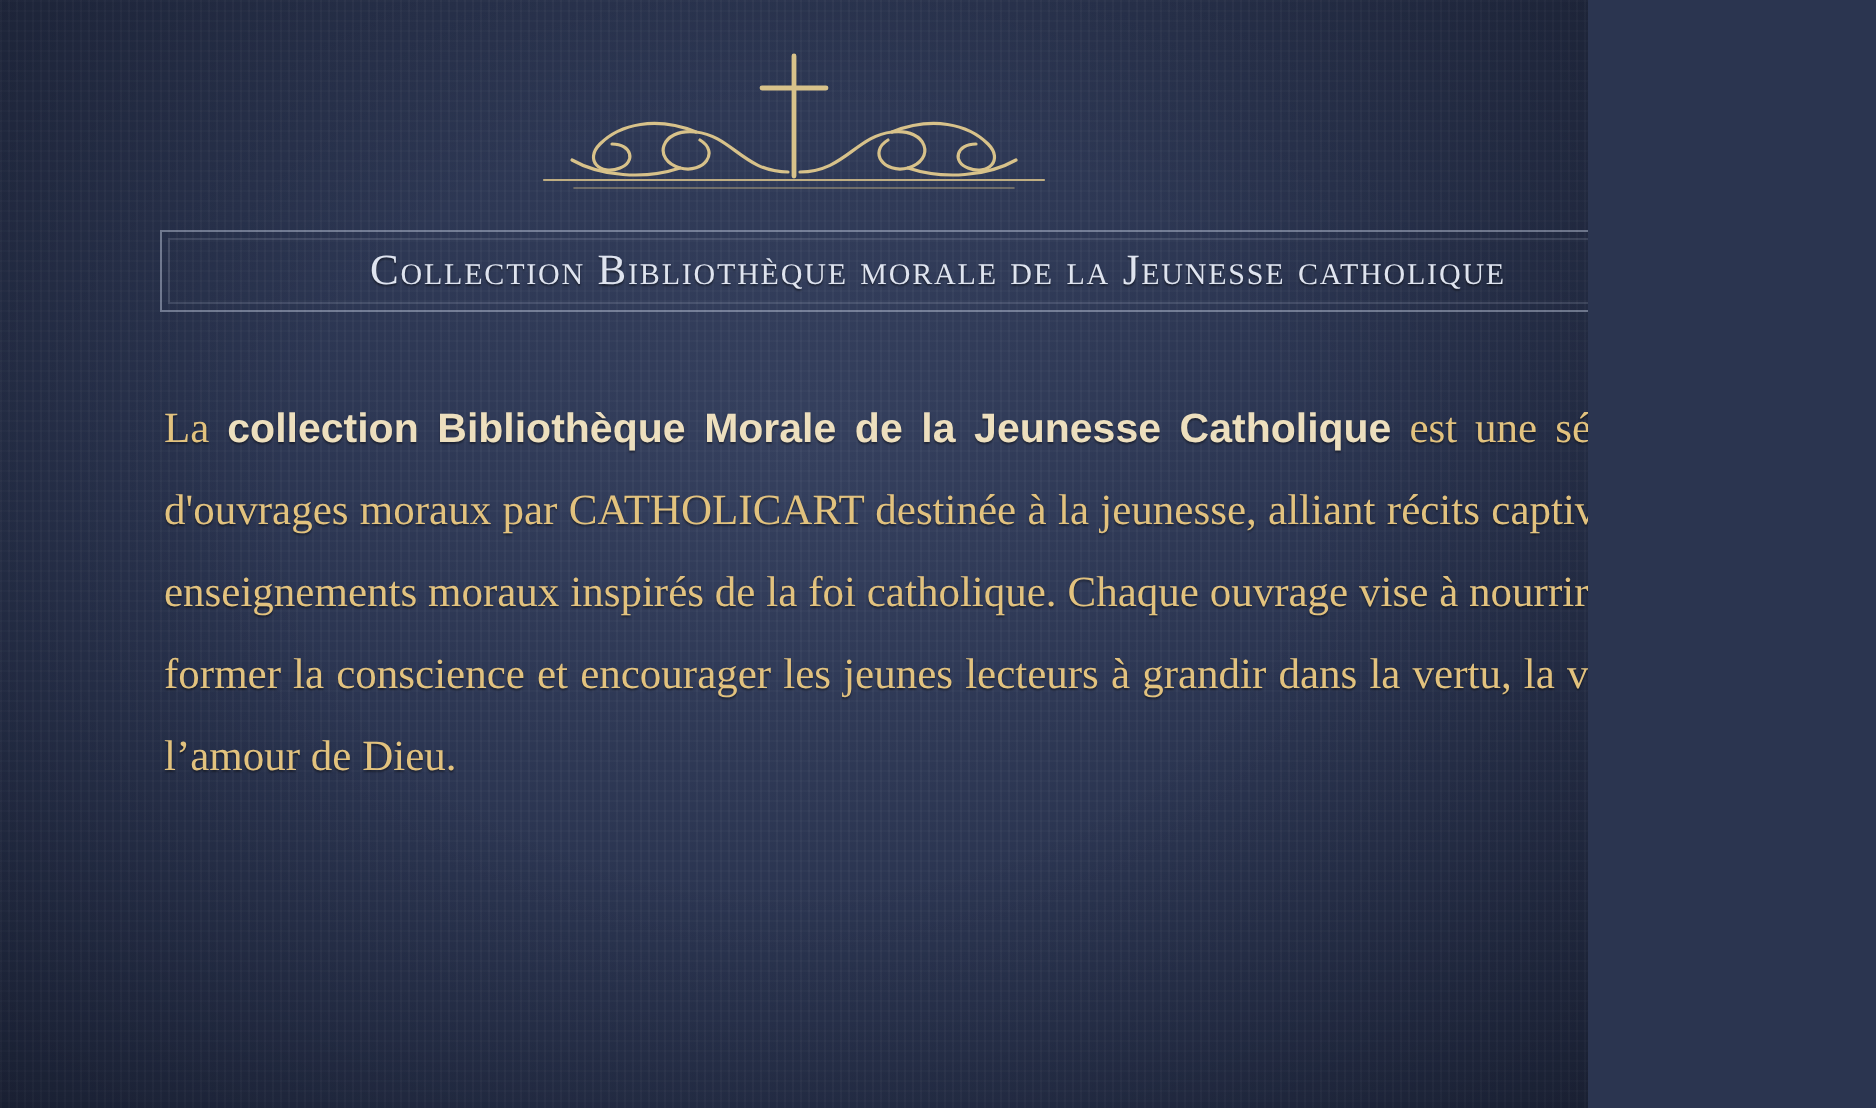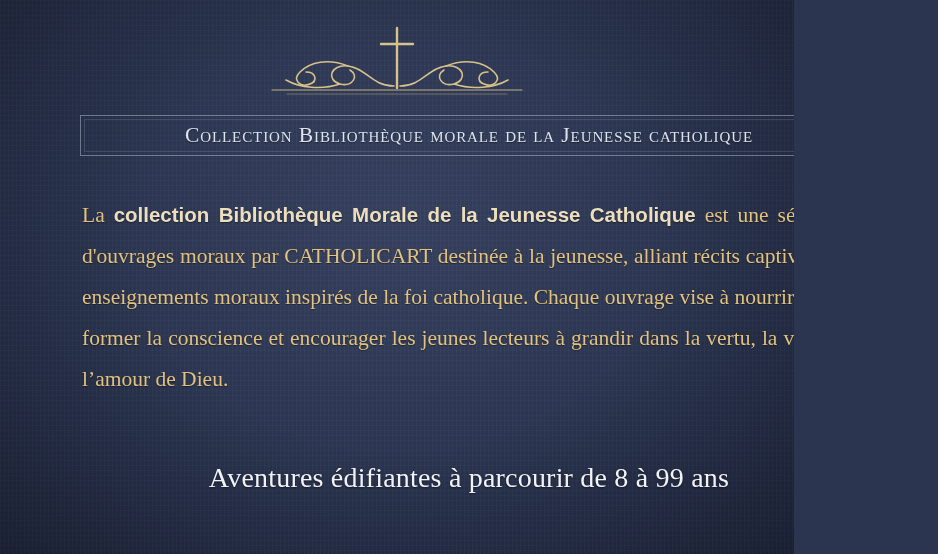--- a/index.html
+++ b/index.html
@@ -158,15 +158,14 @@
       </g>
     </svg>
   </div>
 
   <div class="title-plate">
     <div class="title-text">Collection Bibliothèque morale de la Jeunesse catholique</div>
   </div>
 
   <p class="body-copy"><span class="lead-plain">La </span><span class="emph">collection Bibliothèque Morale de la Jeunesse Catholique</span><span class="tail-plain"> est une sélection d'ouvrages moraux par CATHOLICART destinée à la jeunesse, alliant récits captivants et enseignements moraux inspirés de la foi catholique. Chaque ouvrage vise à nourrir l’âme, former la conscience et encourager les jeunes lecteurs à grandir dans la vertu, la vérité et l’amour de Dieu.</span></p>
 
-  <div class="tagline">Aventures édifiantes à parcourir de 8 à 99 ans</div>
 
 </div>
 
 </body></html>

